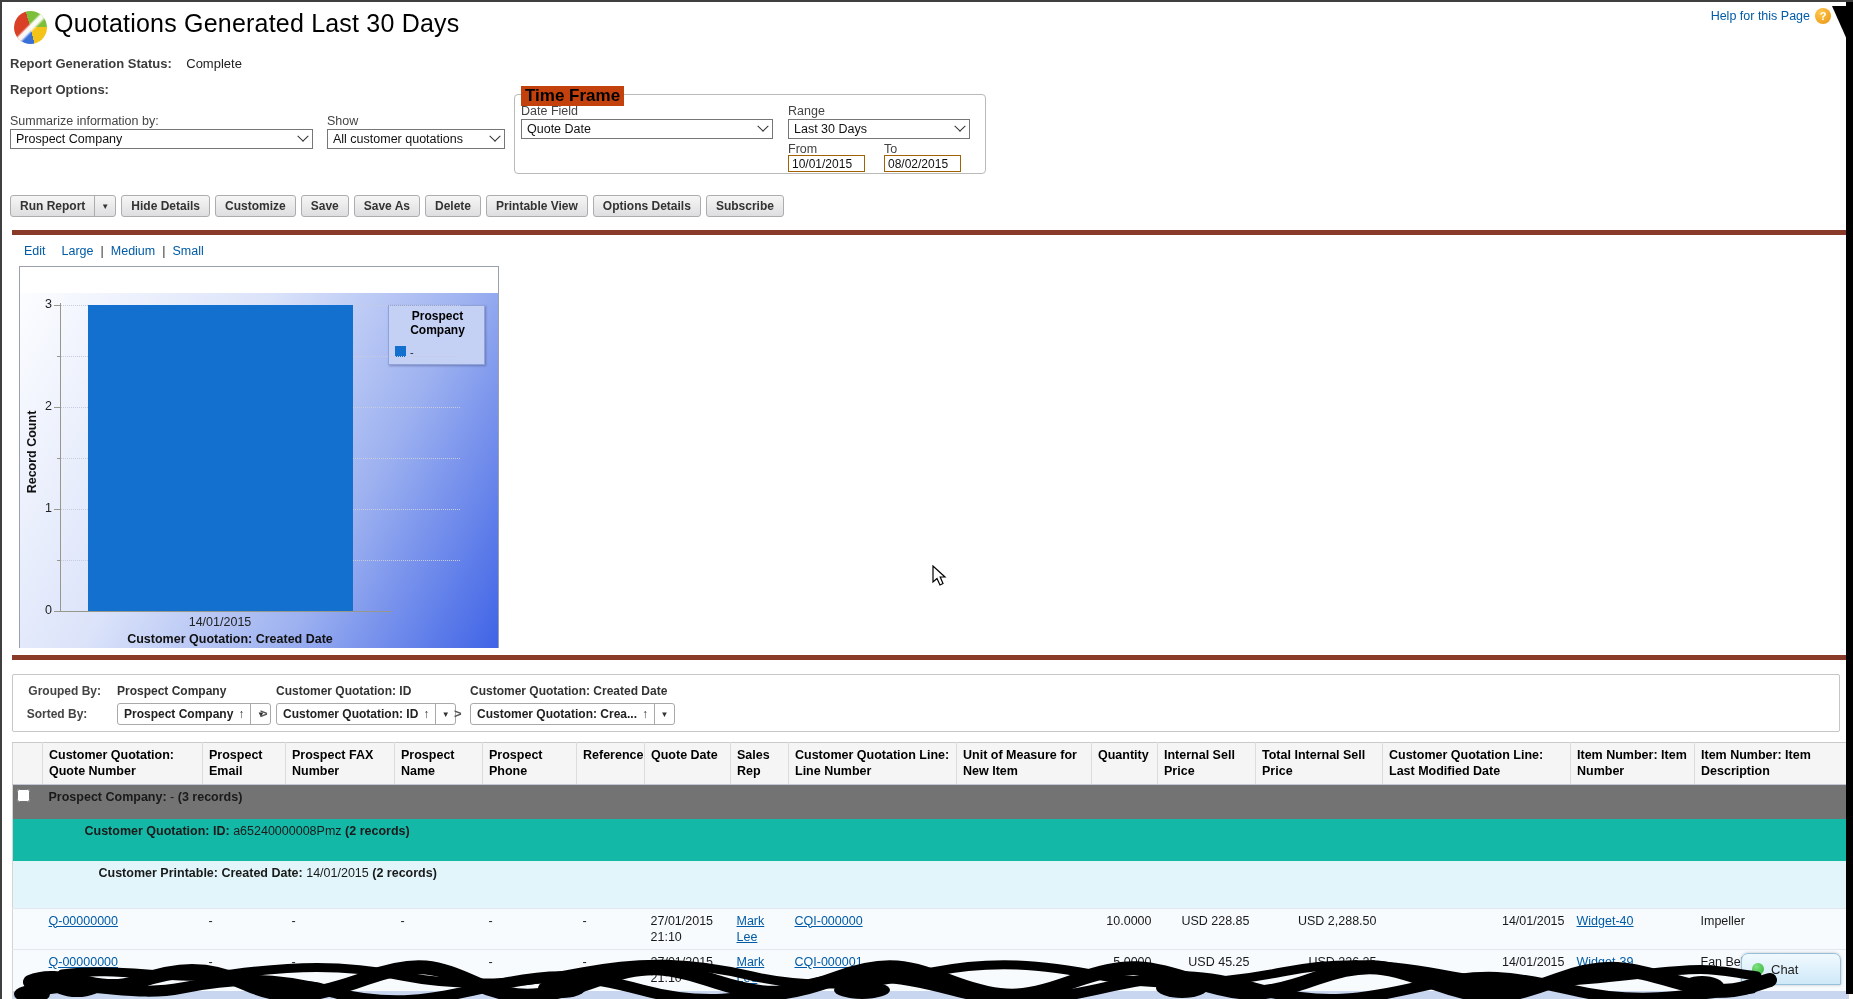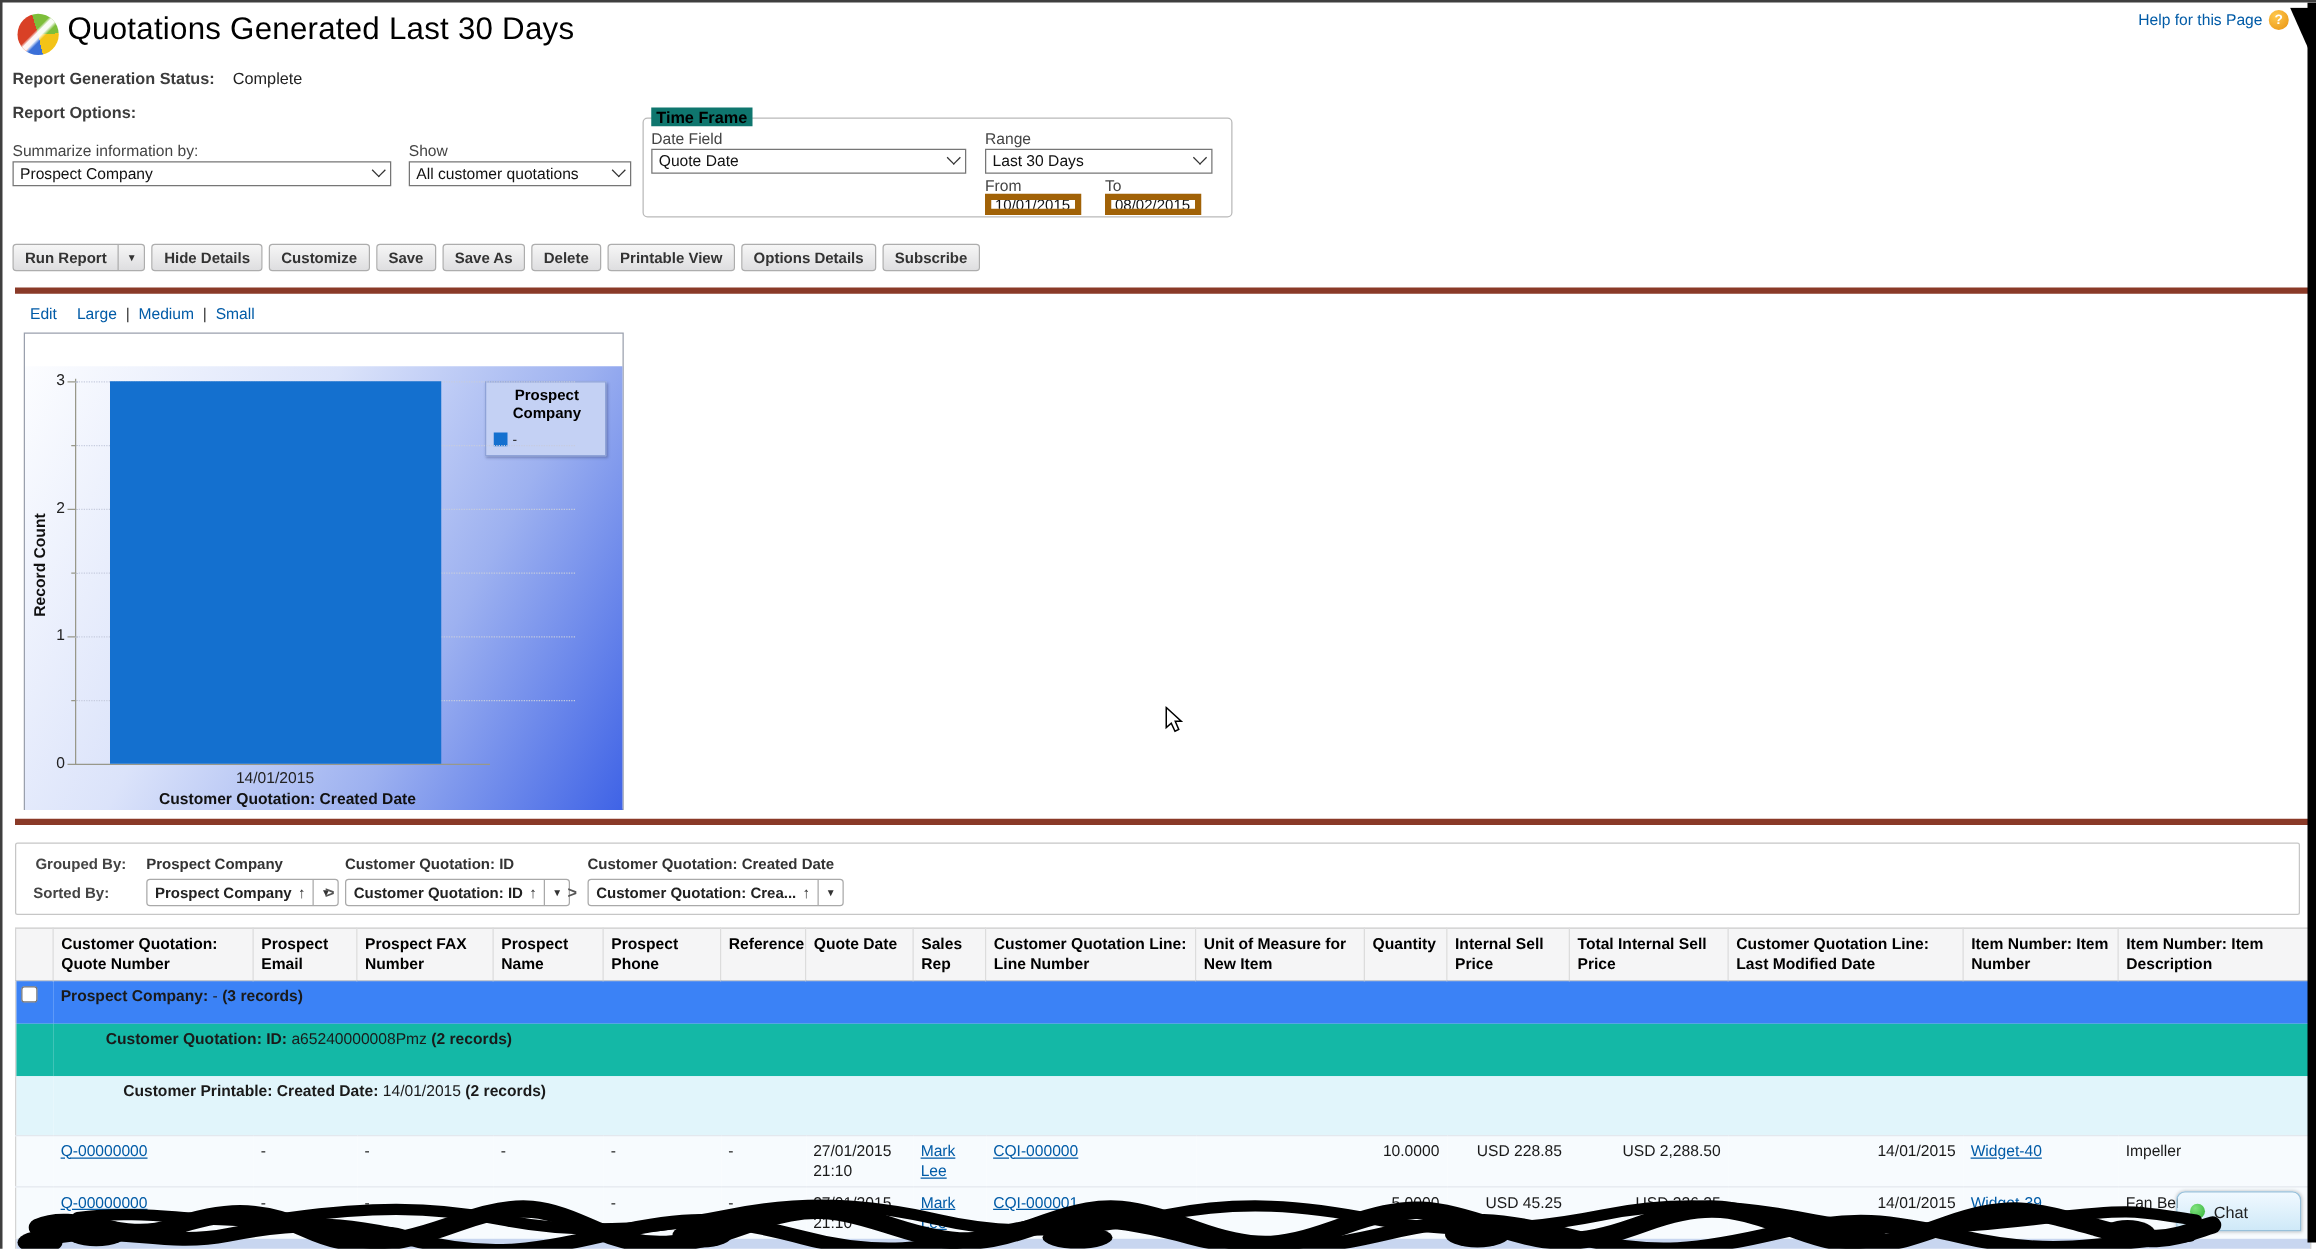--- a/index.html
+++ b/index.html
@@ -28,24 +28,24 @@
 
   .lbl-bold { font-weight:bold; color:#3c3c3c; font-size:13px; }
   .plain { font-weight:normal; color:#222; }
 
   
   .field-label { font-size:12.5px; color:#444; }
   .fake-select { background:#fff; border:1px solid #767676; height:20px; display:flex; align-items:center;
     justify-content:space-between; padding:0 5px 0 5px; font-size:12.5px; color:#111; cursor:pointer; }
   .chev { width:8px; height:8px; border-right:1.7px solid #333; border-bottom:1.7px solid #333;
     transform:rotate(45deg) translate(-2px,-2px); flex:none; margin-left:6px; }
-  .date-input { border:5px solid #a16207; height:17px; width:77px; font-size:12px; padding:0 3px;
+  .date-input { border:1px solid #a16207; height:17px; width:77px; font-size:12px; padding:0 3px;
     font-family:"Liberation Sans",sans-serif; color:#111; }
   #timeframe { left:512px; top:92px; width:472px; height:80px; border:1px solid #b9b9b9; border-radius:4px; }
-  #timeframe legend { position:absolute; top:-9px; left:6px; background:#0f766e; padding:0 4px; font-size:13px; font-weight:bold; color:#000; }
+  #timeframe legend { position:absolute; top:-9px; left:6px; background:#c2410c; padding:0 4px; font-size:17px; font-weight:bold; color:#000; }
 
   
   #toolbar { left:8px; top:193px; display:flex; gap:5px; }
   .sf-btn { display:inline-flex; align-items:center; height:22px; padding:0 9px; font-size:12px; font-weight:bold; color:#333;
     background:linear-gradient(#f6f6f6,#dedee0); border:1px solid #adadad; border-radius:3px; cursor:pointer; white-space:nowrap; }
   .split { padding:0; }
   .split .seg1 { padding:0 9px; border-right:1px solid #adadad; height:100%; display:flex; align-items:center; }
   .split .seg2 { width:20px; height:100%; display:flex; align-items:center; justify-content:center; font-size:8px; color:#333; }
 
   .hline { left:10px; width:1836px; height:5px; background:#8a3a28; }
@@ -88,21 +88,21 @@
   .sort-btn .dd { width:20px; border-left:1px solid #a9a9a9; display:flex; align-items:center; justify-content:center; font-size:8px; color:#333; }
   .gp-gt { position:absolute; font-size:13px; font-weight:bold; color:#555; }
 
   
   #report-table { left:10px; top:740px; width:1836px; border-collapse:collapse; table-layout:fixed;
     font-size:12.5px; color:#1a1a1a; border-left:1px solid #d4d4d4; border-right:1px solid #d4d4d4; }
   #report-table th { text-align:left; vertical-align:top; font-weight:bold; font-size:12.5px; color:#000; background:#f5f5f6;
     border-top:1px solid #c9c9c9; border-bottom:1px solid #c2c8d1; border-right:1px solid #dcdcdc; padding:4px 6px; line-height:1.3; }
   #report-table th:last-child { border-right:none; }
   #report-table td { vertical-align:top; padding:4px 6px; line-height:1.3; }
-  tr.group-a td { background:#3b82f6; height:35px; }
+  tr.group-a td { background:#737373; height:35px; }
   tr.group-b td { background:#14b8a6; height:42px; }
   tr.group-c td { background:#e1f5fb; height:47px; }
   tr.data-row td { background:#f7fbfe; border-top:1px solid #e3e8ee; height:36px; }
   tr.bottom-band td { background:#c8d6f0; height:19px; }
   .grp-field { font-weight:bold; }
   .grp-count { font-weight:bold; }
   .num { text-align:right; }
   .indent-2 { padding-left:42px !important; }
   .indent-3 { padding-left:56px !important; }
 

